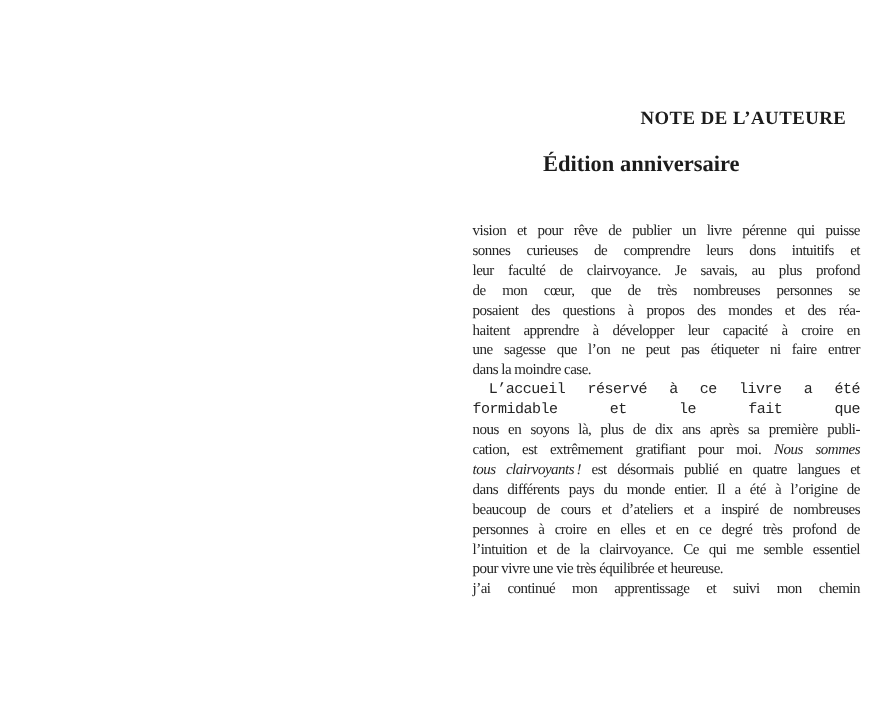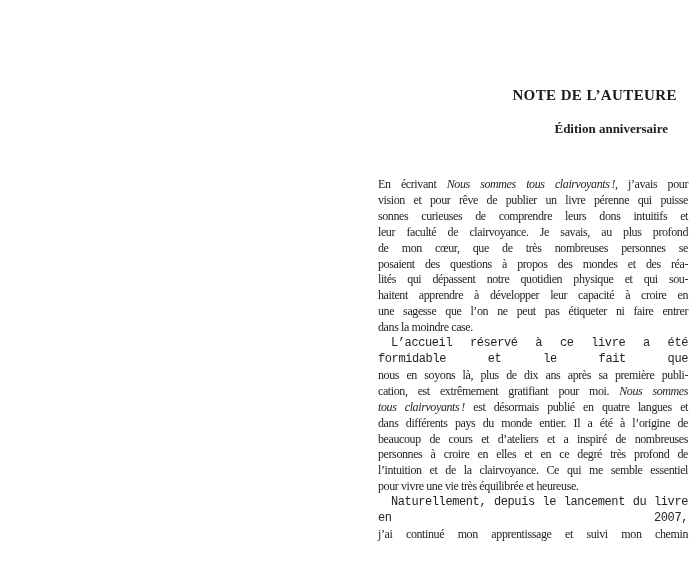--- a/index.html
+++ b/index.html
@@ -26,22 +26,22 @@
     font-size: 15px;
     font-weight: bold;
     letter-spacing: 0.4px;
     line-height: 1;
     color: #1c1c1c;
     transform: translateX(-11px);
   }
   .h2 {
     position: absolute;
     top: 121px; left: 0; width: 100%;
-    text-align: right;
-    font-size: 13px;
+    text-align: center;
+    font-size: 18px;
     font-weight: bold;
     line-height: 1.2;
     color: #1c1c1c;
     transform: translateX(-20px);
   }
   .body-text {
     position: absolute;
     top: 177px; left: 0;
     width: 310px;
     font-size: 12px;
@@ -68,38 +68,35 @@
 </head>
 <body>
 
 <div class="page">
   <div class="column">
 
     <div class="h1">NOTE DE L’AUTEURE</div>
     <div class="h2">Édition anniversaire</div>
 
     <div class="body-text">
-      <div class="ln"><span>En écrivant </span><span class="it">Nous sommes tous clairvoyants !</span><span>, j’avais pour</span></div>
       <div class="ln">vision et pour rêve de publier un livre pérenne qui puisse</div>
       <div class="ln">sonnes curieuses de comprendre leurs dons intuitifs et</div>
       <div class="ln">leur faculté de clairvoyance. Je savais, au plus profond</div>
       <div class="ln">de mon cœur, que de très nombreuses personnes se</div>
       <div class="ln">posaient des questions à propos des mondes et des réa-</div>
-      <div class="ln">lités qui dépassent notre quotidien physique et qui sou-</div>
       <div class="ln">haitent apprendre à développer leur capacité à croire en</div>
       <div class="ln">une sagesse que l’on ne peut pas étiqueter ni faire entrer</div>
       <div class="ln end">dans la moindre case.</div>
       <div class="ln ind">L’accueil réservé à ce livre a été formidable et le fait que</div>
       <div class="ln">nous en soyons là, plus de dix ans après sa première publi-</div>
       <div class="ln"><span>cation, est extrêmement gratifiant pour moi. </span><span class="it">Nous sommes</span></div>
       <div class="ln"><span class="it">tous clairvoyants !</span><span> est désormais publié en quatre langues et</span></div>
       <div class="ln">dans différents pays du monde entier. Il a été à l’origine de</div>
       <div class="ln">beaucoup de cours et d’ateliers et a inspiré de nombreuses</div>
       <div class="ln">personnes à croire en elles et en ce degré très profond de</div>
       <div class="ln">l’intuition et de la clairvoyance. Ce qui me semble essentiel</div>
       <div class="ln end">pour vivre une vie très équilibrée et heureuse.</div>
-      <div class="ln ind">Naturellement, depuis le lancement du livre en 2007,</div>
       <div class="ln">j’ai continué mon apprentissage et suivi mon chemin</div>
     </div>
 
 
   </div>
 </div>
 
 </body></html>

